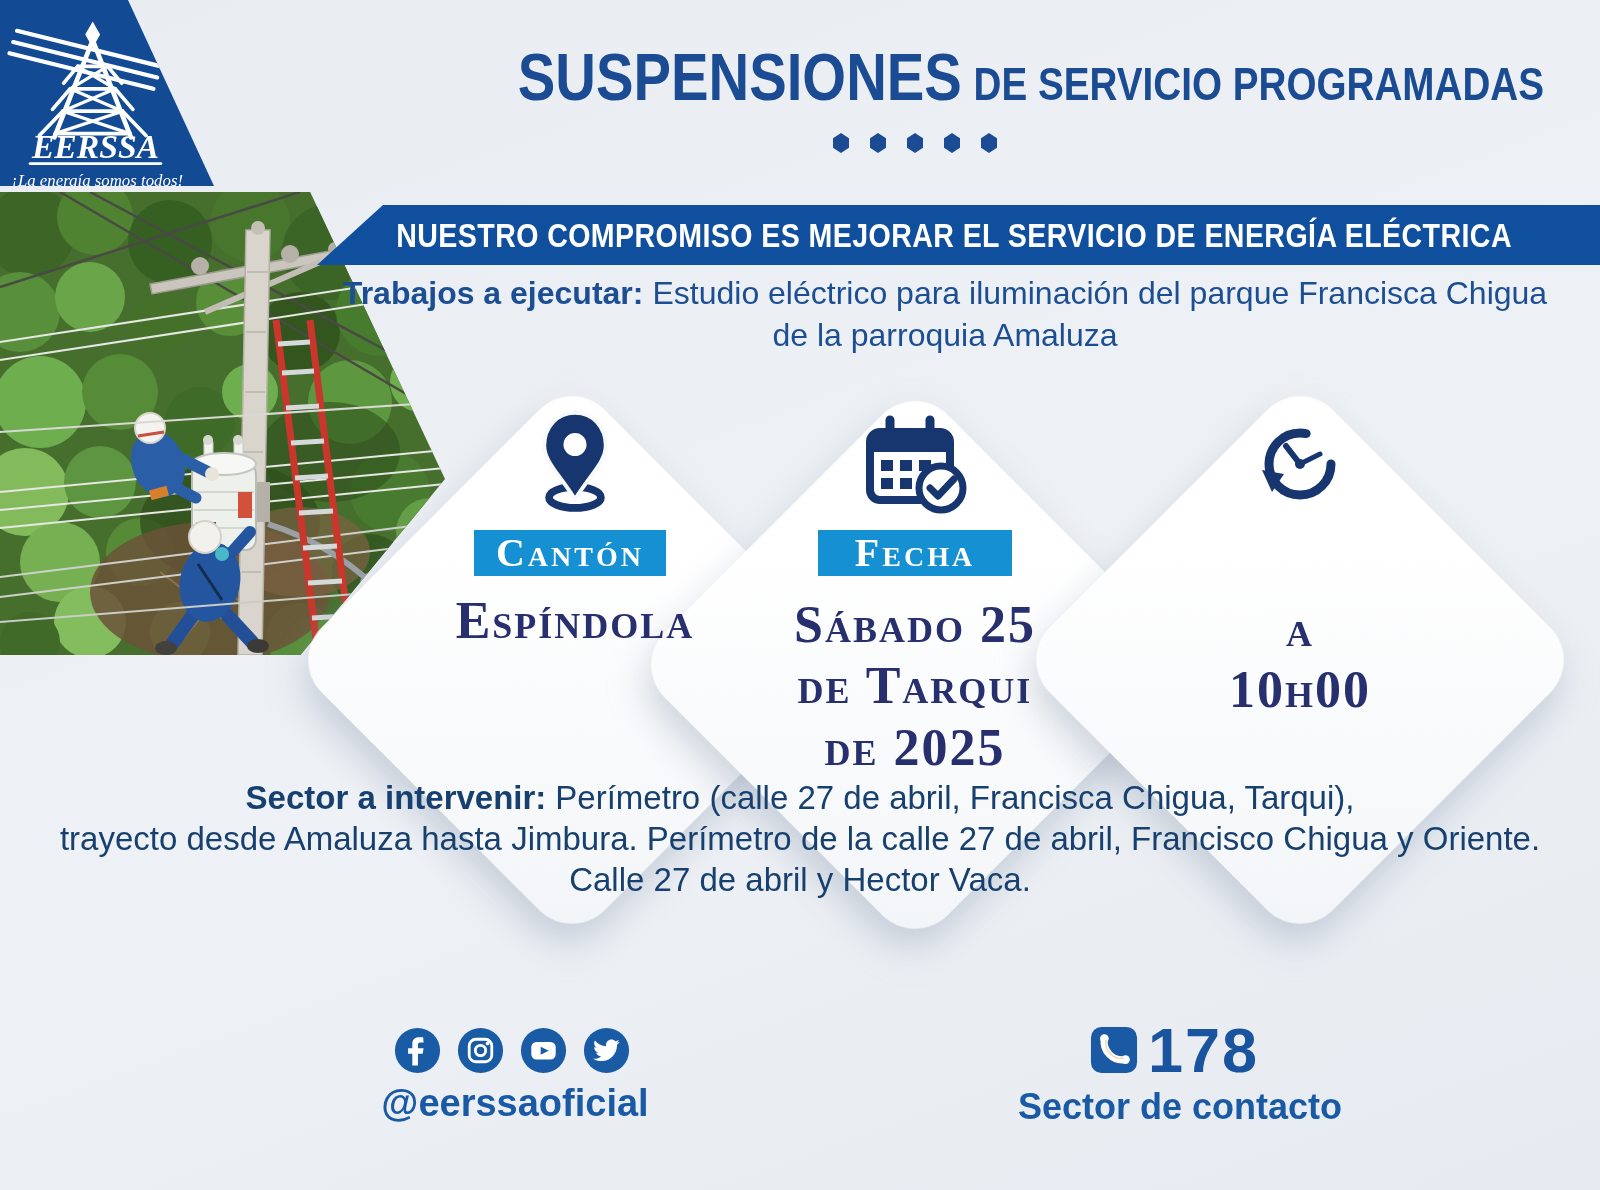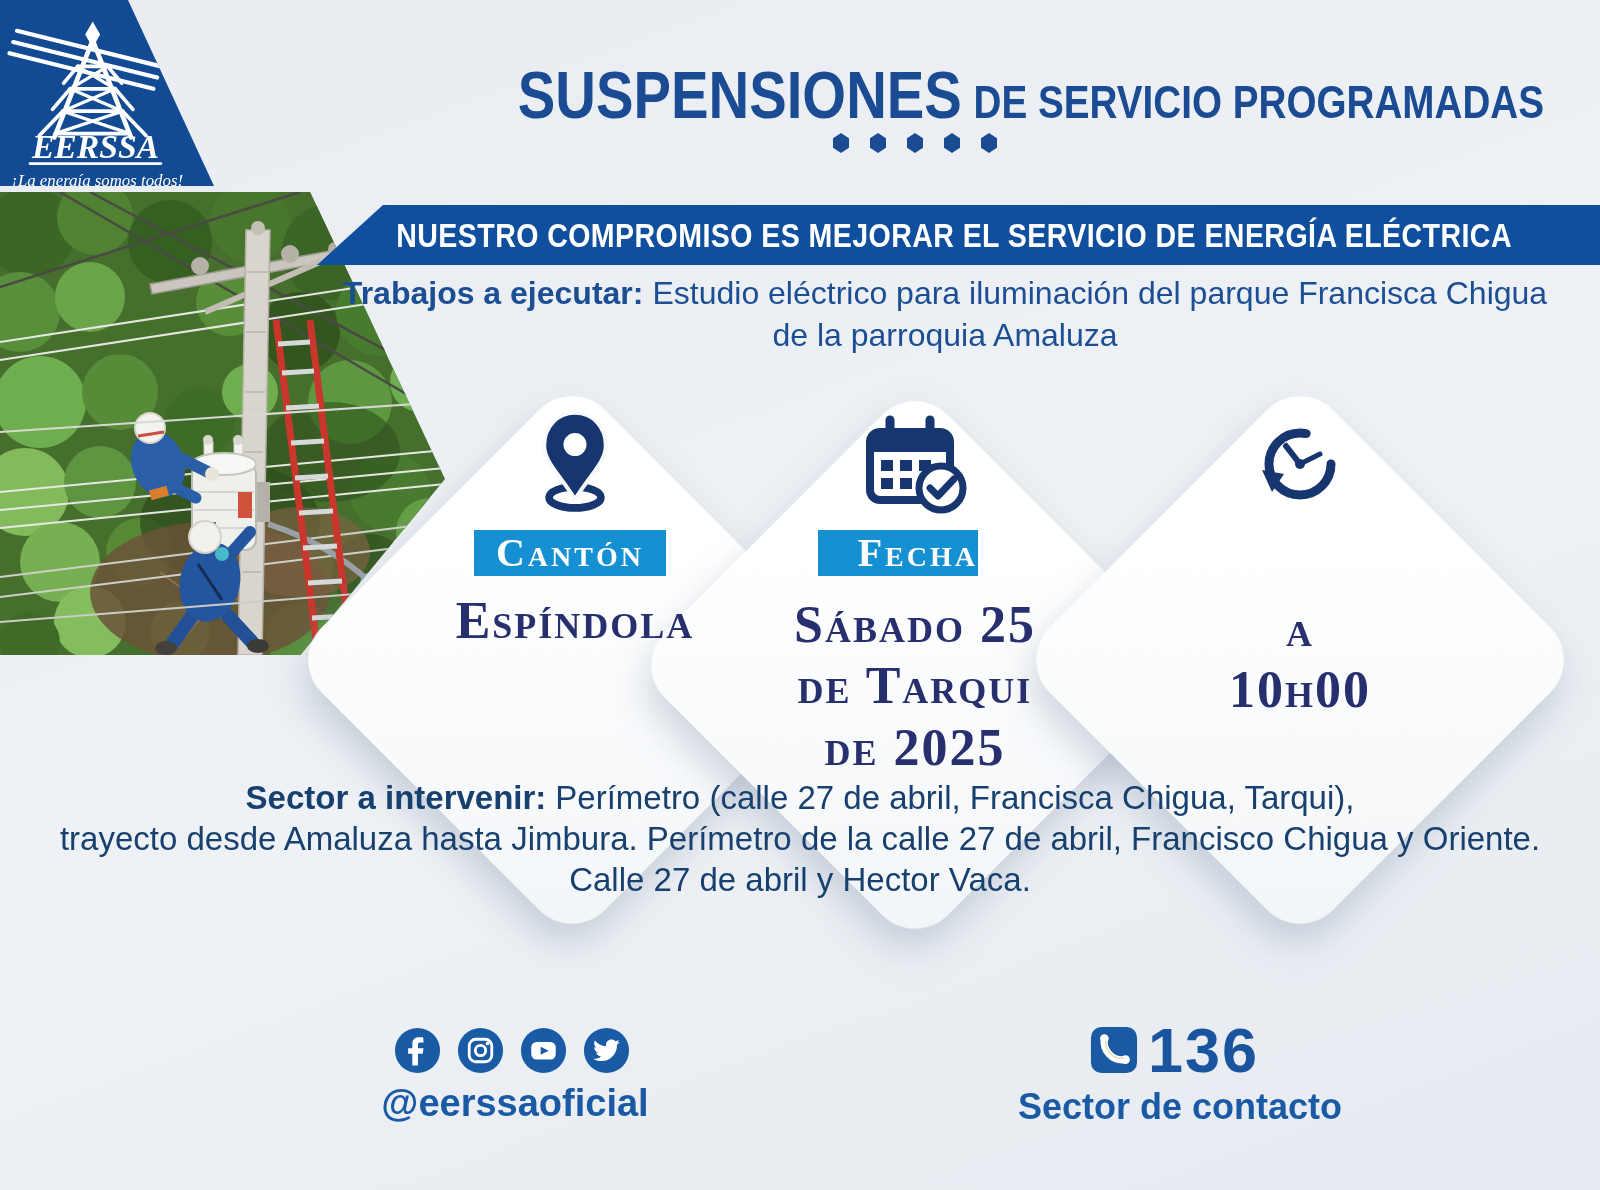--- a/index.html
+++ b/index.html
@@ -7,21 +7,21 @@
          background:linear-gradient(160deg,#e9edf2 0%,#eef1f5 55%,#e6ebf1 100%);
          font-family:"Liberation Sans",sans-serif;}
   .condense{display:inline-block;transform:scaleX(.84);transform-origin:center;white-space:nowrap;}
 
   
   .logo{position:absolute;left:0;top:0;width:260px;height:186px;background:#124a94;
         clip-path:polygon(0 0,128px 0,214px 100%,0 100%);}
   .logo svg{position:absolute;left:2px;top:0;}
 
   
-  .title{position:absolute;left:420px;top:56px;width:1010px;text-align:center;color:#1b4c93;}
+  .title{position:absolute;left:420px;top:38px;width:1010px;text-align:center;color:#1b4c93;}
   .title .main{font-size:67px;font-weight:bold;letter-spacing:0;}
   .title .rest{font-size:46px;font-weight:bold;margin-left:14px;}
   .dots{position:absolute;left:915px;top:133px;transform:translateX(-50%);display:flex;gap:21px;}
   .dot{width:16px;height:20px;background:#1b4c93;
        clip-path:polygon(50% 0,100% 26%,100% 74%,50% 100%,0 74%,0 26%);}
 
   
   .photo{position:absolute;left:0;top:192px;width:445px;height:463px;z-index:1;
          clip-path:polygon(0 0,69.7% 0,100% 62%,67.5% 100%,0 100%);}
 
@@ -293,21 +293,21 @@
     <g fill="#17356e">
       <rect x="21" y="48" width="12" height="11"></rect>
         <rect x="40" y="48" width="12" height="11"></rect>
         <rect x="59" y="48" width="12" height="11"></rect>
       <rect x="21" y="66" width="12" height="11"></rect>
         <rect x="40" y="66" width="12" height="11"></rect>
     </g>
     <circle cx="81" cy="76" r="22" fill="#ffffff" stroke="#17356e" stroke-width="7"></circle>
     <path d="M70 76 l8 8 l16 -17" fill="none" stroke="#17356e" stroke-width="7" stroke-linecap="round" stroke-linejoin="round"></path>
   </svg>
-  <div class="card-band" style="left:818px;top:530px;width:160px;height:46px;line-height:46px;text-align:right;">Fecha</div>
+  <div class="card-band" style="left:818px;top:530px;width:194px;height:46px;line-height:46px;">Fecha</div>
   <div class="card-value" style="left:765px;top:594px;width:300px;line-height:1.18;">
     <div>Sábado 25</div>
     <div>de Tarqui</div>
     <div>de 2025</div>
   </div>
 
   <svg class="card-icon" style="left:1248px;top:410px;" width="104" height="104" viewBox="0 0 104 104">
     <circle cx="52" cy="54" r="31" fill="none" stroke="#17356e" stroke-width="9" stroke-dasharray="152 43" stroke-linecap="round"></circle>
     <polygon points="14,60 36,64 24,82" fill="#17356e"></polygon>
     <line x1="52" y1="54" x2="38" y2="36" stroke="#17356e" stroke-width="6" stroke-linecap="round"></line>
@@ -351,16 +351,16 @@
   </div>
   <div class="handle">@eerssaoficial</div>
 
   <svg class="phone-ico" width="48" height="48" viewBox="0 0 100 100">
     <rect x="2" y="2" width="96" height="96" rx="22" fill="#1a5aa5"></rect>
     <path d="M30 26 a38 38 0 0 0 44 44" fill="none" stroke="#ffffff" stroke-width="15" stroke-linecap="round"></path>
     <circle cx="30" cy="26" r="9" fill="#ffffff"></circle>
     <circle cx="74" cy="70" r="9" fill="#ffffff"></circle>
     <path d="M33 30 a33 33 0 0 0 37 37" fill="none" stroke="#e8cf9e" stroke-width="3" stroke-linecap="round" opacity=".8"></path>
   </svg>
-  <div class="phone-num">136</div>
+  <div class="phone-num">178</div>
   <div class="phone-label">Sector de contacto</div>
 
 </div>
 
 </body></html>

